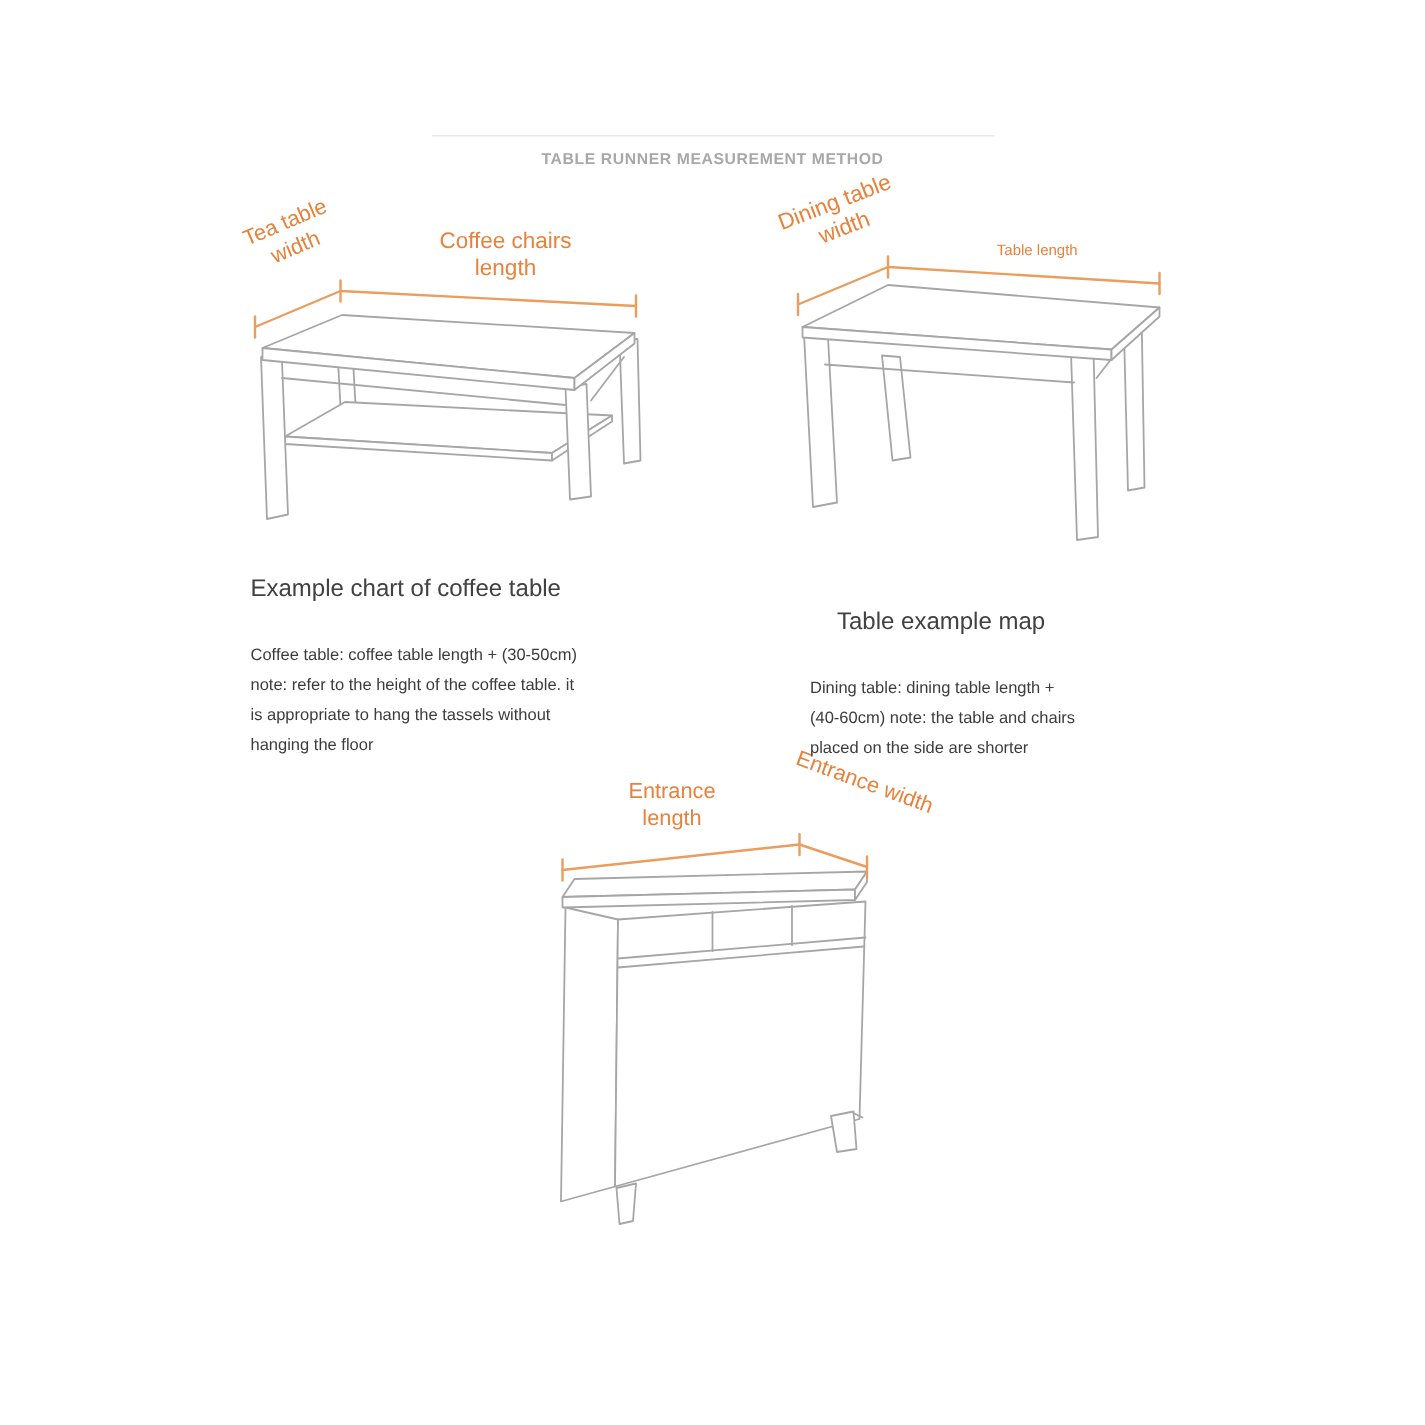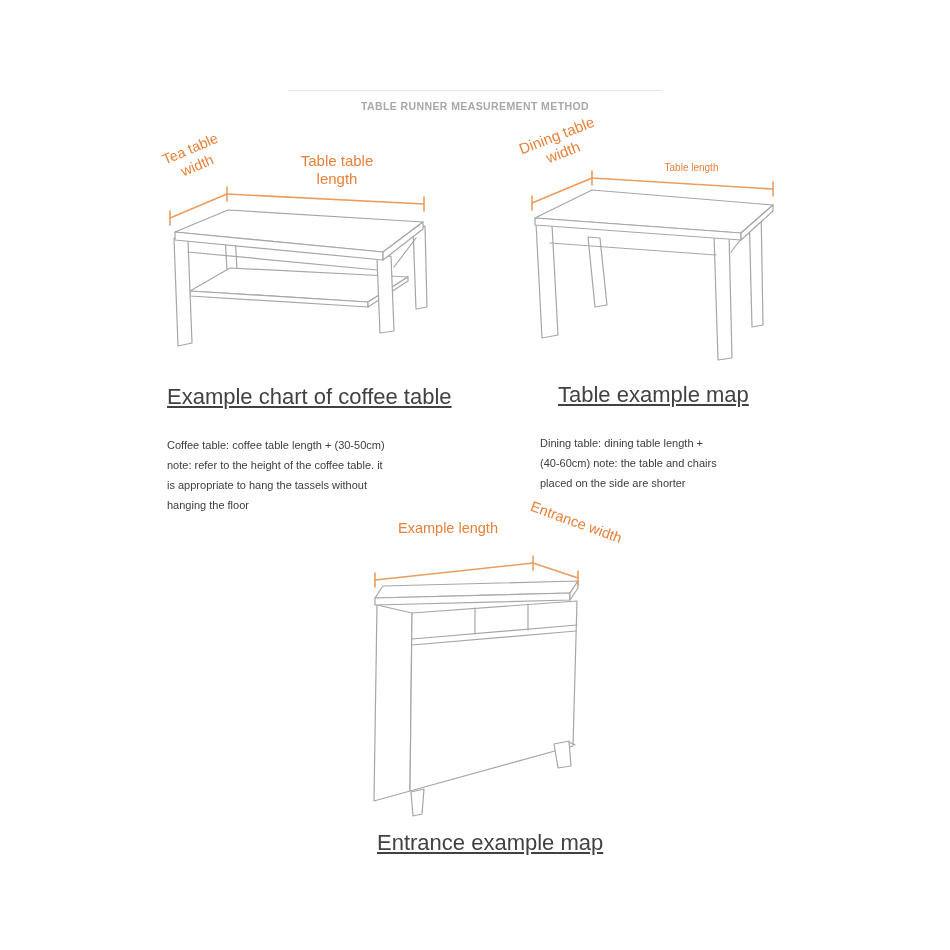--- a/index.html
+++ b/index.html
@@ -19,21 +19,21 @@
   .dim-label {
     position:absolute; text-align:center; color:var(--accent-orange,#e8813b);
     font-size:14.5px; line-height:1.22; white-space:pre-line;
   }
   .rot-n23 { transform:rotate(-23deg); }
   .rot-n21 { transform:rotate(-21deg); }
   .rot-p20 { transform:rotate(20deg); }
   .fs15 { font-size:15px; }
   .fs155 { font-size:10px; }
   .text-col { position:absolute; }
-  .col-heading { font-size:22px; color:var(--heading-text,#414141);text-decoration:underline; }
+  .col-heading { font-size:16px; color:var(--heading-text,#414141); }
   .col-body   { font-size:11px; line-height:20px; color:var(--body-text,#3c3c3c); white-space:pre-line; }
   .gap24 { margin-bottom:25px; }
   .gap14 { margin-bottom:14px; }
 </style>
 </head>
 <body>
 
 <div class="canvas">
 
   <div class="top-rule"></div>
@@ -61,21 +61,21 @@
     </g>
     <g>
       <line class="dimline" x1="20" y1="88" x2="77" y2="64"></line>
       <line class="dimline" x1="77" y1="64" x2="274" y2="74"></line>
       <line class="dimline" x1="20" y1="81" x2="20" y2="95"></line>
       <line class="dimline" x1="77" y1="57" x2="77" y2="71"></line>
       <line class="dimline" x1="274" y1="67" x2="274" y2="81"></line>
     </g>
   </svg>
   <div class="dim-label rot-n23" style="left:146px; top:140px; width:96px;">Tea table width</div>
-  <div class="dim-label fs15" style="left:281px; top:152px; width:112px;">Table table length</div>
+  <div class="dim-label fs15" style="left:281px; top:152px; width:112px;">Coffee chairs length</div>
 
   <svg class="illus" style="left:500px; top:125px;" width="300" height="250" viewBox="0 0 300 250">
     <g>
 
       <polygon class="face" points="88,112 100,113 107,180 95,182"></polygon>
       <polygon class="face" points="249,84 261,82 263,200 252,202"></polygon>
 
       <polygon class="face" points="36,98 52,100 58,210 42,213"></polygon>
       <polygon class="face" points="214,110 229,108 232,233 218,235"></polygon>
 
@@ -118,35 +118,34 @@
       <polygon class="face" points="210,38 218,26 218,33 210,45"></polygon>
     </g>
     <g>
       <line class="dimline" x1="15" y1="25" x2="173" y2="8"></line>
       <line class="dimline" x1="173" y1="8" x2="218" y2="23"></line>
       <line class="dimline" x1="15" y1="18" x2="15" y2="32"></line>
       <line class="dimline" x1="173" y1="1" x2="173" y2="15"></line>
       <line class="dimline" x1="218" y1="16" x2="218" y2="30"></line>
     </g>
   </svg>
-  <div class="dim-label" style="left:398px; top:520px; width:100px;">Example length</div>
+  <div class="dim-label" style="left:398px; top:520px; width:100px;">Entrance length</div>
   <div class="dim-label rot-p20" style="left:528px; top:514px; width:96px;">Entrance width</div>
 
   <div class="text-col" style="left:167px; top:384px; width:345px;">
     <div class="col-heading gap24">Example chart of coffee table</div>
     <div class="col-body">Coffee table: coffee table length + (30-50cm)
 note: refer to the height of the coffee table. it
 is appropriate to hang the tassels without
 hanging the floor</div>
   </div>
 
   <div class="text-col" style="left:540px; top:382px; width:300px;">
-    <div class="col-heading gap24" style="padding-left:18px;">Table example map</div>
+    <div class="col-heading gap24" style="padding-left:18px;margin-top:24px;">Table example map</div>
     <div class="col-body">Dining table: dining table length +
 (40-60cm) note: the table and chairs
 placed on the side are shorter</div>
   </div>
 
   <div class="text-col" style="left:374px; top:830px; width:330px;">
-    <div class="col-heading gap14" style="padding-left:3px;">Entrance example map</div>
   </div>
 
 </div>
 
 </body></html>

